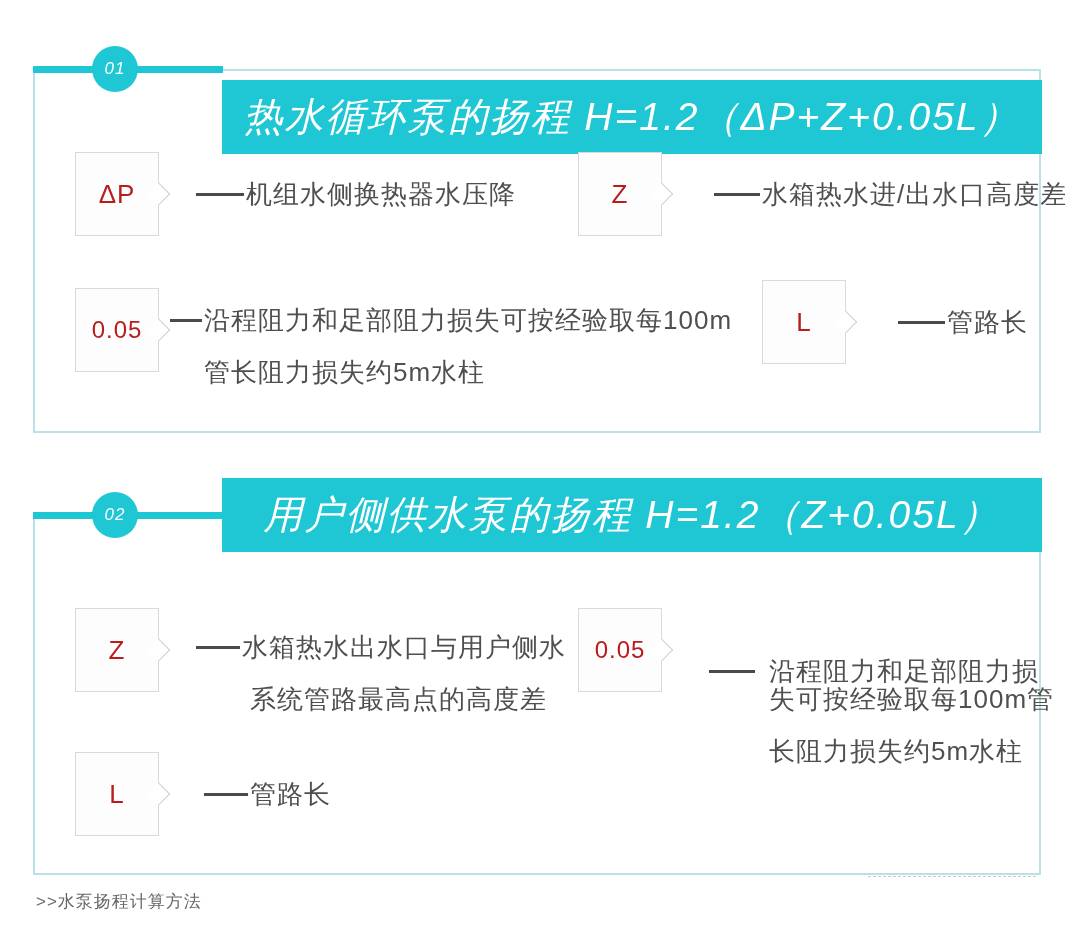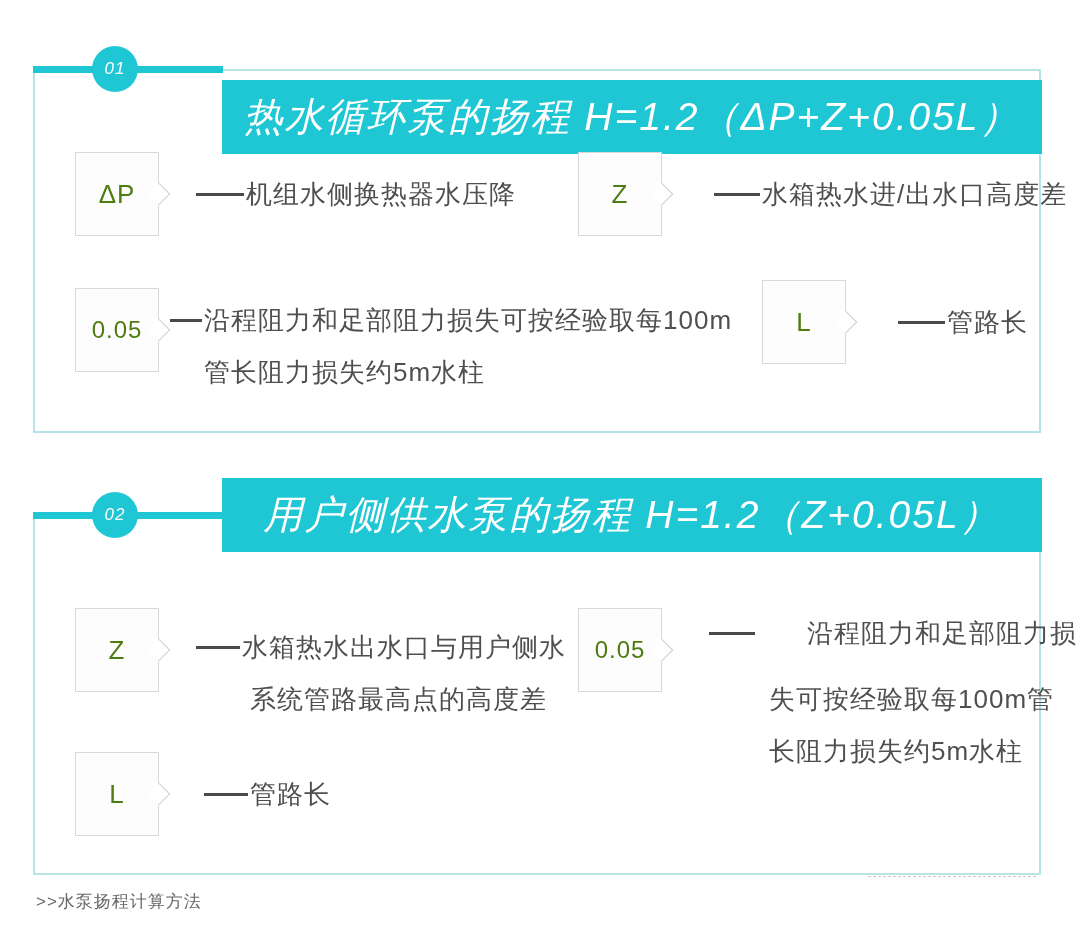--- a/index.html
+++ b/index.html
@@ -21,21 +21,21 @@
     color:#fff;font-size:17px;font-weight:normal;font-style:italic;letter-spacing:1px;
   }
   .container{
     position:absolute;left:33px;width:1008px;background:transparent;
     border:2px solid #b7e2e8;box-sizing:border-box;
   }
   .sym-box{
     position:absolute;width:84px;height:84px;background:#fdfdfd;
     border:1px solid #d9d9d9;box-sizing:border-box;
     display:flex;align-items:center;justify-content:center;
-    font-size:26px;color:#4d7c0f;letter-spacing:1px;
+    font-size:26px;color:#b91c1c;letter-spacing:1px;
   }
   .sym-box.small{font-size:24px;}
   .notch{
     position:absolute;right:-9px;top:50%;width:15px;height:15px;
     transform:translateY(-50%) rotate(45deg);
     background:#ffffff;
     border-top:1px solid #cfcfcf;border-right:1px solid #cfcfcf;
   }
   .line{
     position:absolute;height:30px;display:flex;align-items:center;
@@ -111,21 +111,21 @@
 <div class="line" style="left:170px;top:632px;text-align:center;">
   <span class="dash" style="width:44px;"></span>
   <span>水箱热水出水口与用户侧水</span>
 </div>
 <div class="line" style="left:224px;top:684px;">系统管路最高点的高度差</div>
 
 <div class="sym-box small" style="left:578px;top:608px;">
   <span>0.05</span>
   <span class="notch"></span>
 </div>
-<div class="line" style="left:683px;top:618px;gap:38px;">
+<div class="line" style="left:683px;top:656px;">
   <span class="dash" style="width:46px;margin-right:14px;"></span>
   <span>沿程阻力和足部阻力损</span>
 </div>
 <div class="line" style="left:743px;top:684px;">失可按经验取每100m管</div>
 <div class="line" style="left:743px;top:736px;">长阻力损失约5m水柱</div>
 
 <div class="sym-box" style="left:75px;top:752px;">
   <span>L</span>
   <span class="notch"></span>
 </div>

